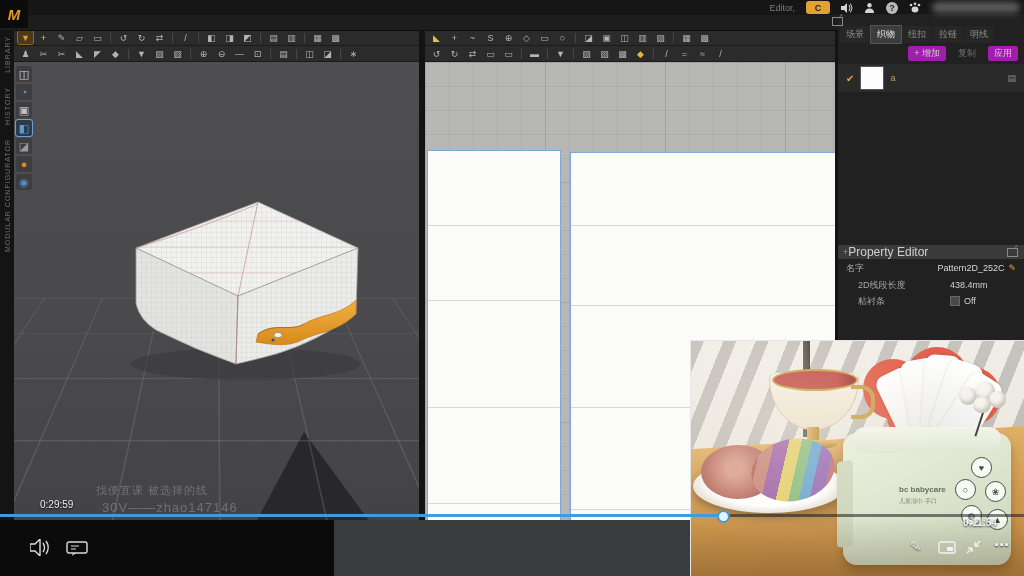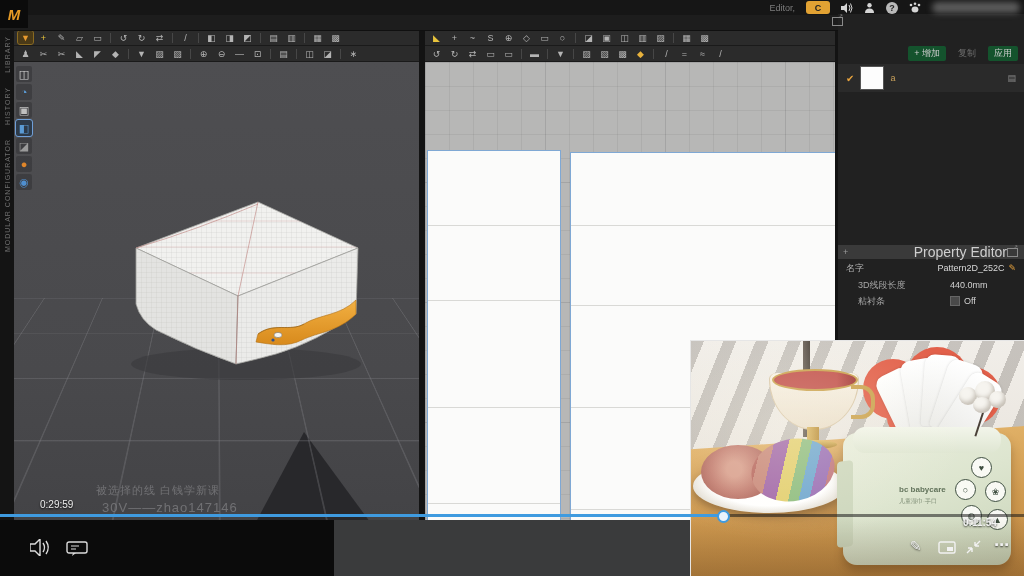--- a/index.html
+++ b/index.html
@@ -49,26 +49,26 @@
   .piece{background:#fbfbfa;border:1.5px solid #7fa8d4;position:absolute;}
   .pline{position:absolute;left:0;right:0;height:1px;background:#d9d9d6;}
   #divider1{left:419px;top:30px;width:6px;height:546px;background:#131313;z-index:2;}
   #divider2{left:835px;top:14px;width:3px;height:562px;background:#131313;z-index:2;}
   
   #rpanel{left:838px;top:14px;width:186px;height:562px;background:#212121;z-index:3;}
   #rtabs{left:2px;top:12px;display:flex;gap:1px;align-items:flex-end;}
   .tab{font-size:9px;color:#8d8d8d;padding:2px 6px;background:#262626;}
   .tab.active{color:#eaeaea;background:#3c3c3c;outline:1px solid #555;}
   #obtnrow{left:0;top:30px;width:186px;height:18px;display:flex;justify-content:flex-end;align-items:center;gap:6px;padding-right:6px;box-sizing:border-box;}
-  .obtn{font-size:9px;color:#cdcdcd;background:#14532d;border-radius:2px;padding:1px 6px;}
+  .obtn{font-size:9px;color:#cdcdcd;background:#a21caf;border-radius:2px;padding:1px 6px;}
   .obtn.dim{color:#6d6d6d;background:transparent;}
   #fabricrow{left:0;top:50px;width:186px;height:28px;background:#2a2a2a;display:flex;align-items:center;}
   #peditor{left:0;top:231px;width:186px;}
   #pebar{height:14px;background:#3a3a3a;display:flex;align-items:center;}
-  #petitle{flex:1;text-align:right;color:#cfcfcf;font-size:14px;}
+  #petitle{flex:1;text-align:left;color:#cfcfcf;font-size:12px;}
   .prow{display:flex;align-items:center;height:16px;padding:0 10px;font-size:9px;}
   .prow .plabel{flex:1;color:#a6a6a6;padding-left:10px;}
   .prow .pval{color:#d2d2d2;width:64px;display:flex;align-items:center;gap:4px;}
   .cbox{width:8px;height:8px;background:#4a4a4a;border:1px solid #666;display:inline-block;}
   #namerow{display:flex;align-items:center;height:18px;padding:0 8px;font-size:9px;}
   #sectrow{height:15px;background:#2e2e2e;color:#d79a3e;font-size:9px;display:flex;align-items:center;padding-left:8px;font-weight:bold;}
   
   #botbar-l{left:0;top:520px;width:334px;height:56px;background:#0b0b0b;z-index:5;}
   #botbar-m{left:334px;top:520px;width:356px;height:56px;background:#3a3b3c;z-index:5;}
   #prog-blue{left:0;top:514px;width:723px;height:2.5px;background:#3f9be0;z-index:7;}
@@ -303,21 +303,21 @@
       <path d="M132,114 L252,66 L250,132 Q210,160 170,172 Q148,178 130,182 Z" fill="url(#mesh)"></path>
 
       <path d="M152,20 L132,114 M30,66 Q90,48 152,22 M132,114 L130,182" stroke="#b46a66" stroke-width="0.7" fill="none" opacity="0.7"></path>
 
       <path d="M152,152 C168,140 184,150 198,142 C214,132 234,134 250,118 L250,132 C232,150 212,150 196,158 C180,166 164,162 150,160 Z" fill="url(#org)" stroke="#b06f12" stroke-width="0.6"></path>
       <path d="M152,152 C168,140 184,150 198,142" stroke="#8a5408" stroke-width="0.8" fill="none" opacity="0.6"></path>
       <ellipse cx="172" cy="153" rx="4" ry="2.6" fill="#f4f4f2" stroke="#777" stroke-width="0.6"></ellipse>
       <circle cx="167" cy="158" r="1.6" fill="#2e4f8f"></circle>
     </svg>
 
-    <div class="abs wm" style="left:82px;top:421px;font-size:11px;">被选择的线 白钱学新课</div>
+    <div class="abs wm" style="left:82px;top:421px;font-size:11px;">找便宜课 被选择的线</div>
     <div class="abs wm" style="left:88px;top:438px;font-size:13px;">30V——zhao147146</div>
   </div>
 
   <div class="abs" id="vp2d">
     <div class="piece" style="left:2px;top:88px;width:132px;height:430px;">
       <div class="pline" style="top:74px;"></div>
       <div class="pline" style="top:149px;"></div>
       <div class="pline" style="top:256px;"></div>
       <div class="pline" style="top:352px;"></div>
     </div>
@@ -327,20 +327,27 @@
       <div class="pline" style="top:254px;"></div>
       <div class="pline" style="top:356px;"></div>
     </div>
   </div>
 
   <div class="abs" id="divider1"></div>
   <div class="abs" id="divider2"></div>
 
   <div class="abs" id="rpanel">
     <div class="abs popout" style="right:6px;top:3px;"></div>
+    <div class="abs" id="rtabs">
+        <span class="tab">场景</span>
+        <span class="tab active">织物</span>
+        <span class="tab">纽扣</span>
+        <span class="tab">拉链</span>
+        <span class="tab">明线</span>
+      </div>
     <div class="abs" id="obtnrow">
       <span class="obtn">+ 增加</span>
       <span class="obtn dim">复制</span>
       <span class="obtn">应用</span>
     </div>
     <div class="abs" id="fabricrow">
       <span style="color:#e8a33d;font-size:10px;margin:0 6px 0 8px;">✔</span>
       <span style="width:22px;height:22px;background:#fdfdfd;border:1px solid #555;display:inline-block;"></span>
       <span style="color:#c8a05a;font-size:9px;margin-left:6px;flex:1;">a</span>
       <span style="color:#8a8a8a;font-size:9px;margin-right:8px;">▤</span>
@@ -352,23 +359,23 @@
         <span id="petitle">Property Editor</span>
         <span class="popout" style="position:relative;margin-right:6px;"></span>
       </div>
       <div id="namerow">
         <span style="flex:1;color:#b0b0b0;">名字</span>
         <span style="color:#d8d8d8;">Pattern2D_252C</span>
         <span style="color:#e8a33d;margin-left:4px;">✎</span>
       </div>
       <div>
           <div class="prow">
-            <span class="plabel">3D线段长度</span>
+            <span class="plabel">2D线段长度</span>
             <span class="pval">
-              <span>440.0mm</span>
+              <span>438.4mm</span>
             </span>
           </div>
           <div class="prow">
             <span class="plabel">粘衬条</span>
             <span class="pval">
               <span class="cbox"></span>
               <span>Off</span>
             </span>
           </div>
         </div>

